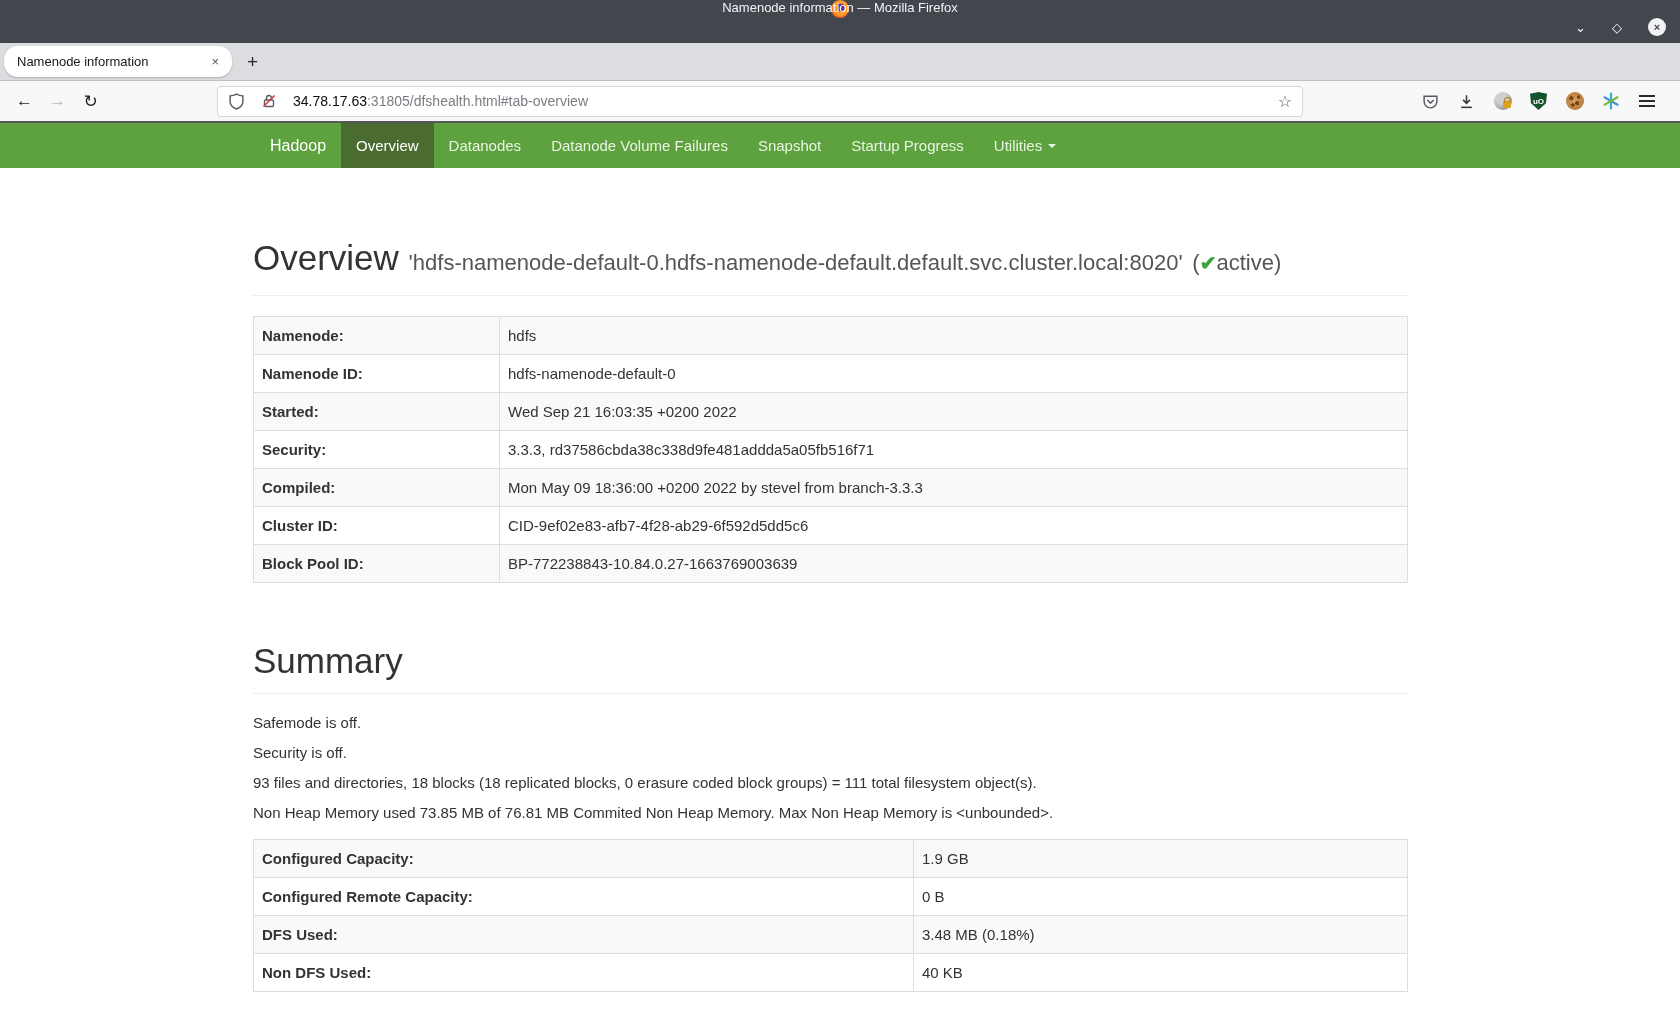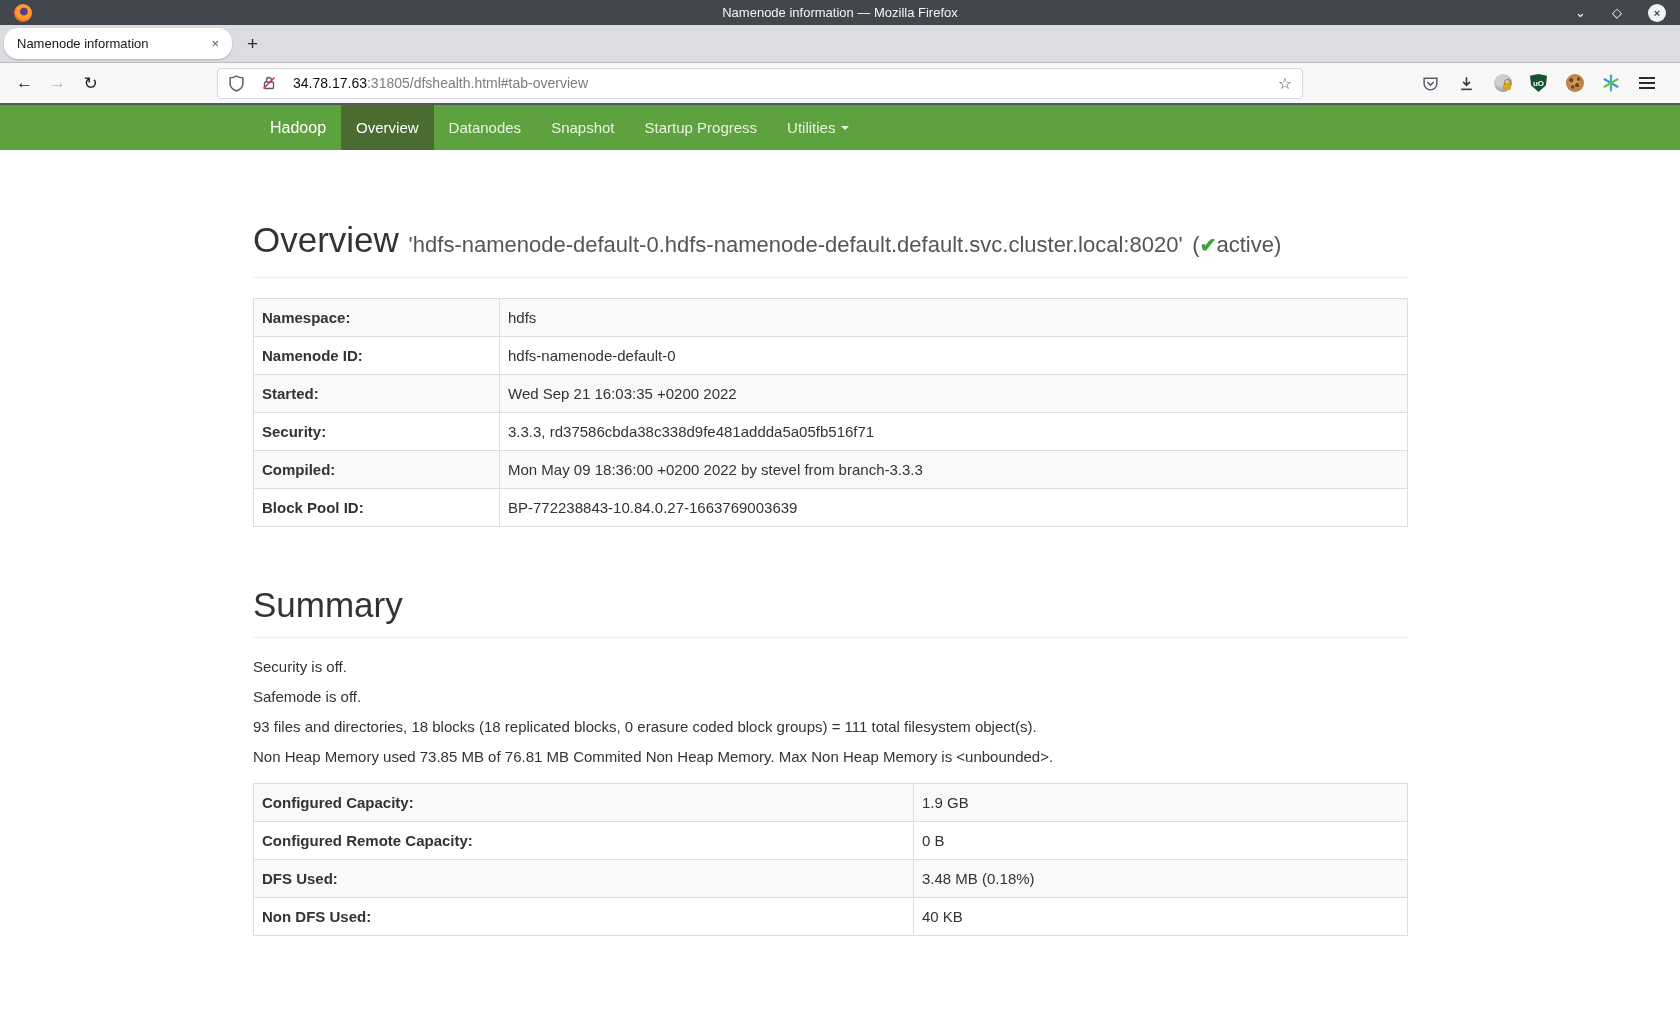--- a/index.html
+++ b/index.html
@@ -5,23 +5,24 @@
   * { box-sizing: border-box; }
   html, body { margin: 0; padding: 0; }
   body {
     width: 1680px; height: 1012px; overflow: hidden;
     background: #fff;
     font-family: "Liberation Sans", sans-serif;
   }
 
   
   .titlebar {
-    height: 25px; background: #42474e;
+    height: 43px; background: #42474e;
     display: flex; align-items: center; padding: 0 14px;
     position: relative;
+    flex-direction: column;
   }
   .ff-logo {
     width: 18px; height: 18px; border-radius: 50%;
     background: radial-gradient(circle at 55% 42%, #5b3a8c 0 24%, #ff9a2e 30% 52%, #ff5a1e 72%, #ffcf3e 100%);
   }
   .win-title {
     position: absolute; left: 0; right: 0; text-align: center;
     color: #f4f4f6; font-size: 13px; pointer-events: none;
   }
   .win-controls { margin-left: auto; display: flex; align-items: center; gap: 26px; z-index: 1; }
@@ -217,20 +218,24 @@
   <a class="nav-item active">
     <span>Overview</span>
 
   </a>
 
   <a class="nav-item">
     <span>Datanodes</span>
 
   </a>
 
+  <a class="nav-item">
+    <span>Datanode Volume Failures</span>
+
+  </a>
 
   <a class="nav-item">
     <span>Snapshot</span>
 
   </a>
 
   <a class="nav-item">
     <span>Startup Progress</span>
 
   </a>
@@ -248,21 +253,21 @@
     <span>Overview</span>
     <span class="addr">'hdfs-namenode-default-0.hdfs-namenode-default.default.svc.cluster.local:8020'</span>
     <span class="addr"><span>(</span><span class="status-check">✔</span><span>active</span><span>)</span></span>
   </h1>
 
   <hr>
 
   <table class="info-table">
     <tbody>
   <tr>
-    <td class="lab">Namespace:</td>
+    <td class="lab">Namenode:</td>
     <td>hdfs</td>
   </tr>
 
   <tr>
     <td class="lab">Namenode ID:</td>
     <td>hdfs-namenode-default-0</td>
   </tr>
 
   <tr>
     <td class="lab">Started:</td>
@@ -272,36 +277,40 @@
   <tr>
     <td class="lab">Security:</td>
     <td>3.3.3, rd37586cbda38c338d9fe481addda5a05fb516f71</td>
   </tr>
 
   <tr>
     <td class="lab">Compiled:</td>
     <td>Mon May 09 18:36:00 +0200 2022 by stevel from branch-3.3.3</td>
   </tr>
 
+  <tr>
+    <td class="lab">Cluster ID:</td>
+    <td>CID-9ef02e83-afb7-4f28-ab29-6f592d5dd5c6</td>
+  </tr>
 
   <tr>
     <td class="lab">Block Pool ID:</td>
     <td>BP-772238843-10.84.0.27-1663769003639</td>
   </tr>
 </tbody>
   </table>
 
   <h1 class="page-h h-summary">Summary</h1>
 
   <hr class="after-summary">
 
   <div>
+  <p class="sline">Safemode is off.</p>
+
   <p class="sline">Security is off.</p>
-
-  <p class="sline">Safemode is off.</p>
 
   <p class="sline">93 files and directories, 18 blocks (18 replicated blocks, 0 erasure coded block groups) = 111 total filesystem object(s).</p>
 
 
   <p class="sline">Non Heap Memory used 73.85 MB of 76.81 MB Commited Non Heap Memory. Max Non Heap Memory is &lt;unbounded&gt;.</p>
 </div>
 
   <table class="cap-table">
     <tbody>
   <tr>

